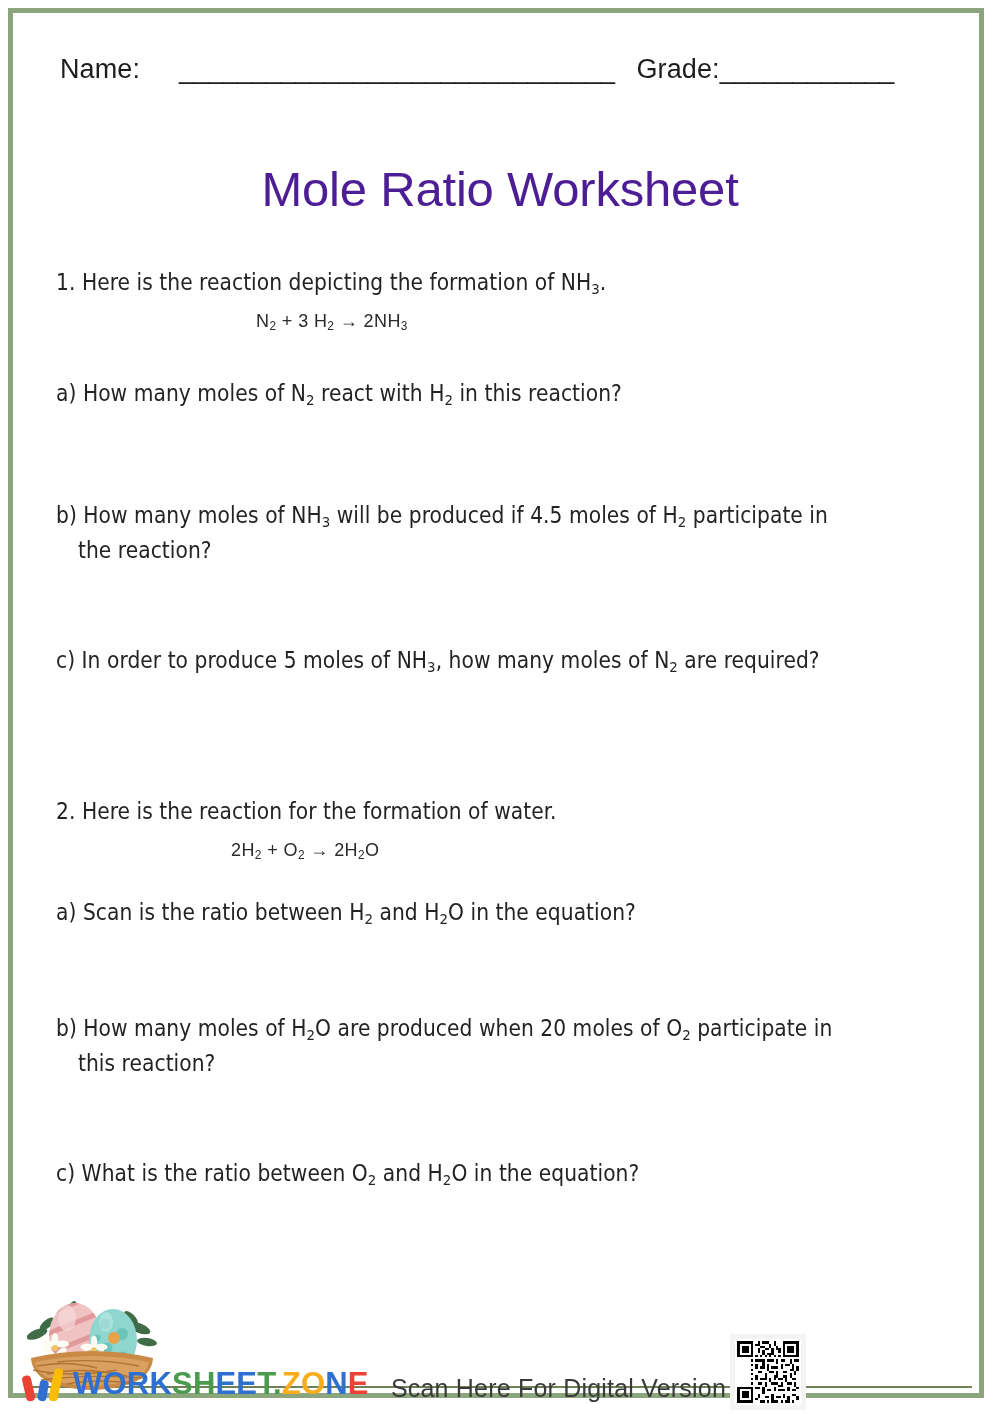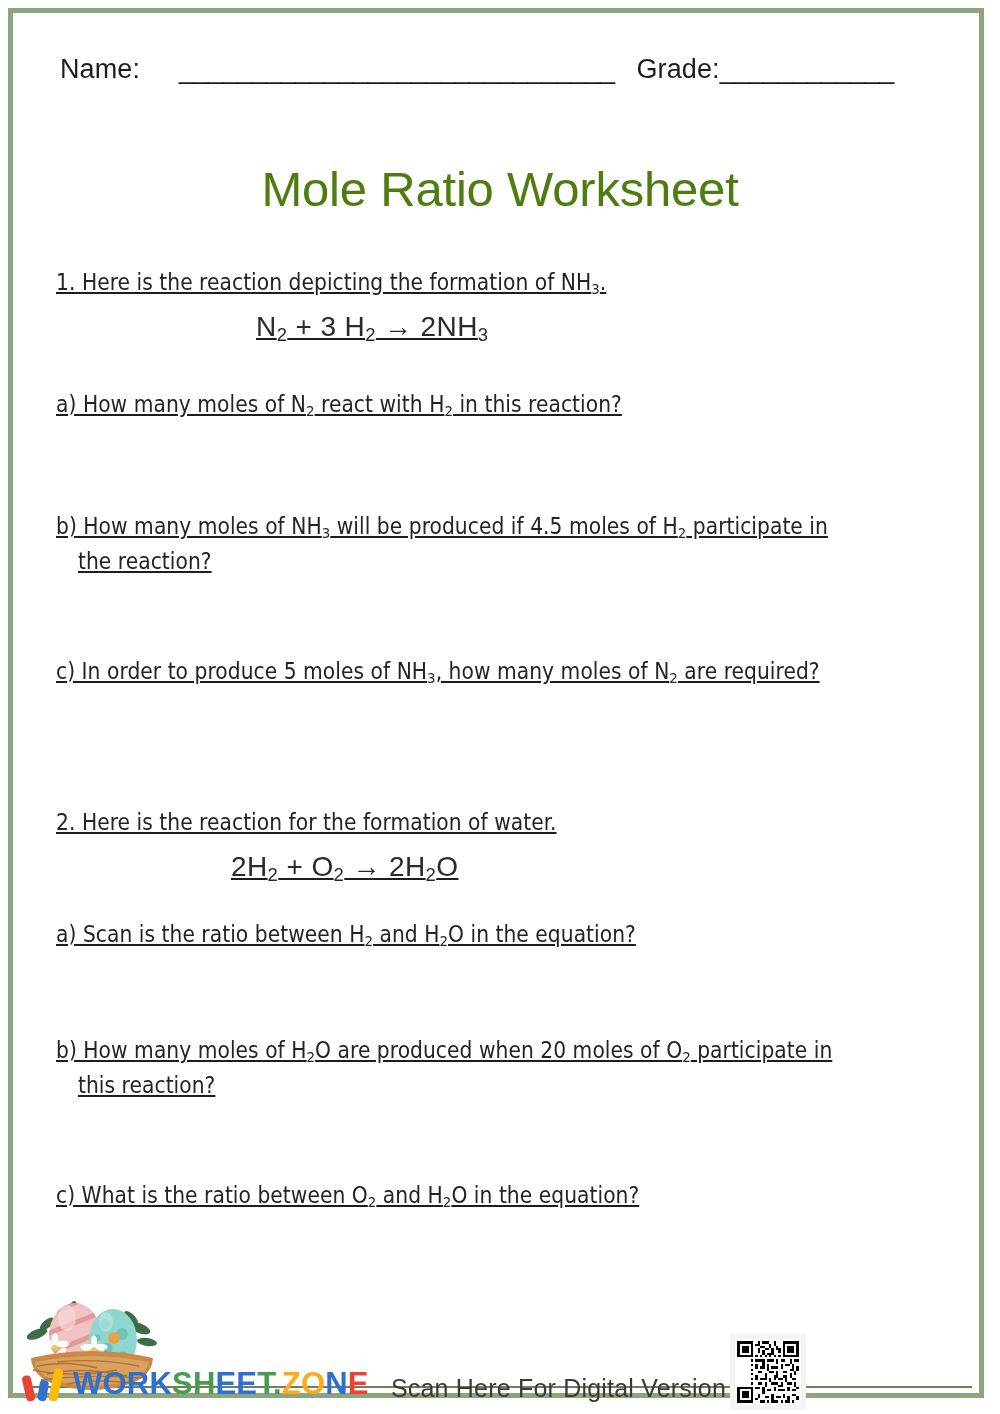--- a/index.html
+++ b/index.html
@@ -62,42 +62,42 @@
   
   #worksheet-title {
     position: absolute;
     left: 0;
     top: 128px;
     width: 1000px;
     text-align: center;
     font-size: 49px;
     font-weight: 400;
     letter-spacing: -0.2px;
-    color: #4d7c0f;
+    color: #4c1d95;
   }
 
   
   #worksheet-body {
     position: absolute;
     left: 56px;
     top: 268px;
     width: 880px;
   }
-  .q-block { margin-bottom: 0; text-decoration: underline; }
+  .q-block { margin-bottom: 0; }
   .q-stem {
     font-family: "DejaVu Sans Condensed", "Liberation Sans Narrow", "Liberation Sans", sans-serif;
     font-stretch: condensed;
     font-size: 22.5px;
     line-height: 1.3;
     color: #232323;
     letter-spacing: 0.05px;
   }
   .q-equation {
     font-family: "Liberation Sans", "DejaVu Sans", sans-serif;
-    font-size: 28px;
+    font-size: 18px;
     color: #2a2a2a;
     letter-spacing: 0.4px;
   }
   .q-part {
     font-family: "DejaVu Sans Condensed", "Liberation Sans Narrow", "Liberation Sans", sans-serif;
     font-stretch: condensed;
     font-size: 22.5px;
     line-height: 1.52;
     color: #232323;
     letter-spacing: 0.05px;

